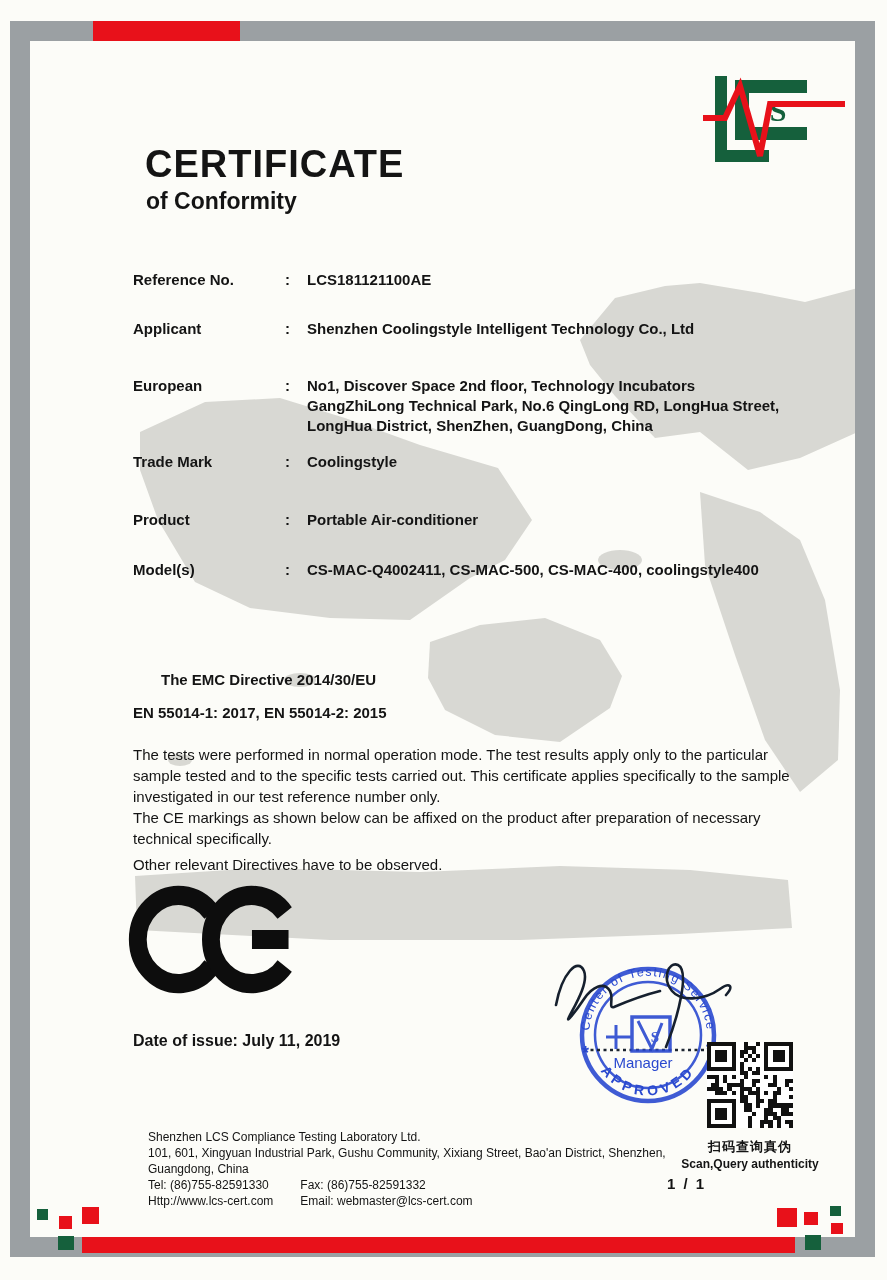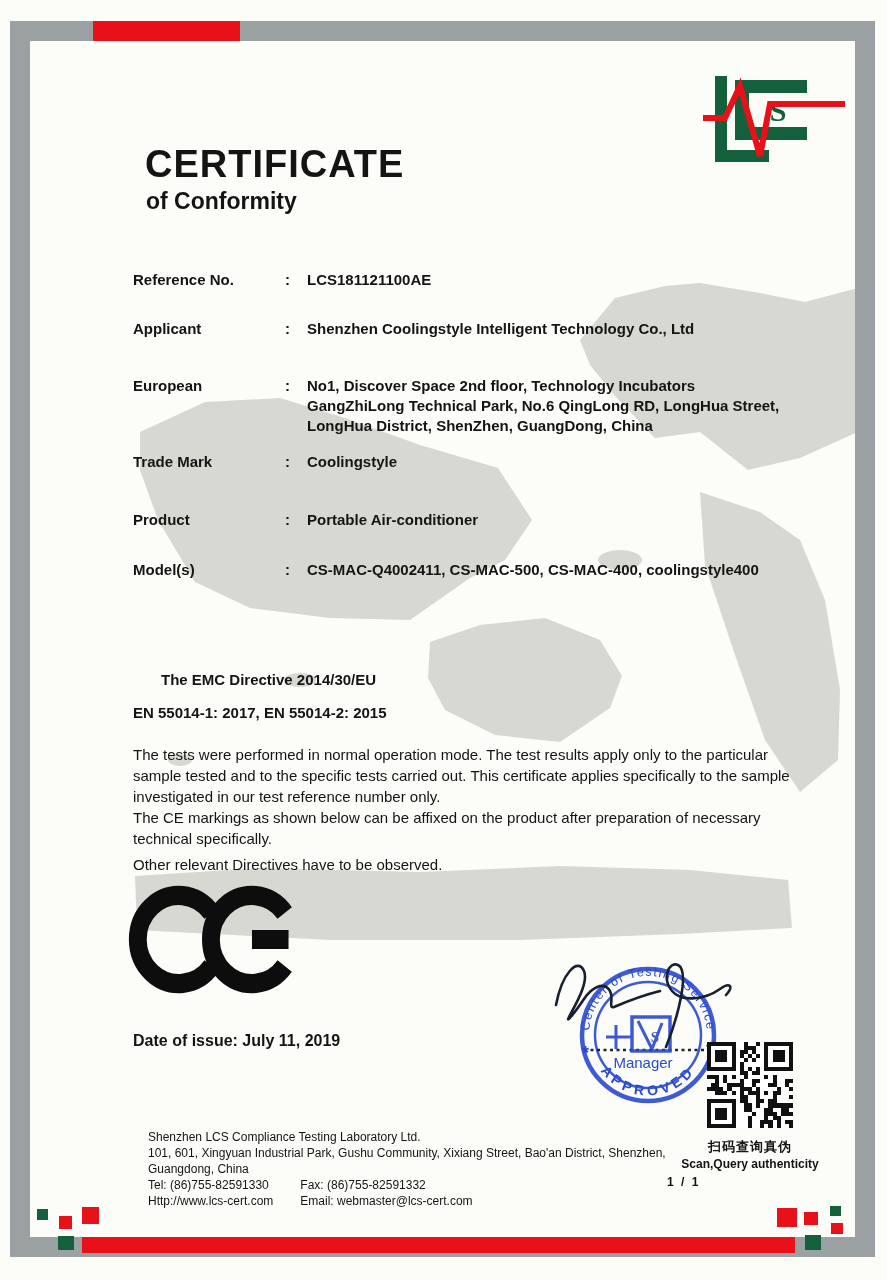--- a/index.html
+++ b/index.html
@@ -28,21 +28,21 @@
   .bold{font-weight:bold;}
   #date-issue{left:133px; top:1032px; font-size:16px; font-weight:bold;}
   #ce-svg{left:128px; top:882px; z-index:2;}
   #stamp-svg{left:548px; top:955px; z-index:5;}
   #qr{left:707px; top:1042px; width:86px; height:86px; background:#fff; z-index:6;}
   #qr-caption{left:660px; top:1138px; width:180px; text-align:center; z-index:6;}
   #qr-caption-zh{font-size:13px; font-weight:bold; letter-spacing:1px;}
   #qr-caption-en{font-size:12px; font-weight:bold; margin-top:1px;}
   #footer{left:148px; top:1129px; width:560px; font-size:12px; line-height:16px; z-index:2;}
   .footer-col1{display:inline-block; width:149px;}
-  #page-number{left:667px; top:1175px; font-size:12px; font-weight:bold; letter-spacing:2px; z-index:2;}
+  #page-number{left:667px; top:1175px; font-size:15px; font-weight:bold; letter-spacing:2px; z-index:2;}
 </style>
 </head>
 <body>
 
 <div id="page">
 
   <svg id="map" class="abs" width="887" height="1280" aria-hidden="true">
     <defs>
         <clipPath id="inner-clip">
           <rect x="31" y="42" width="824" height="1194"></rect>

